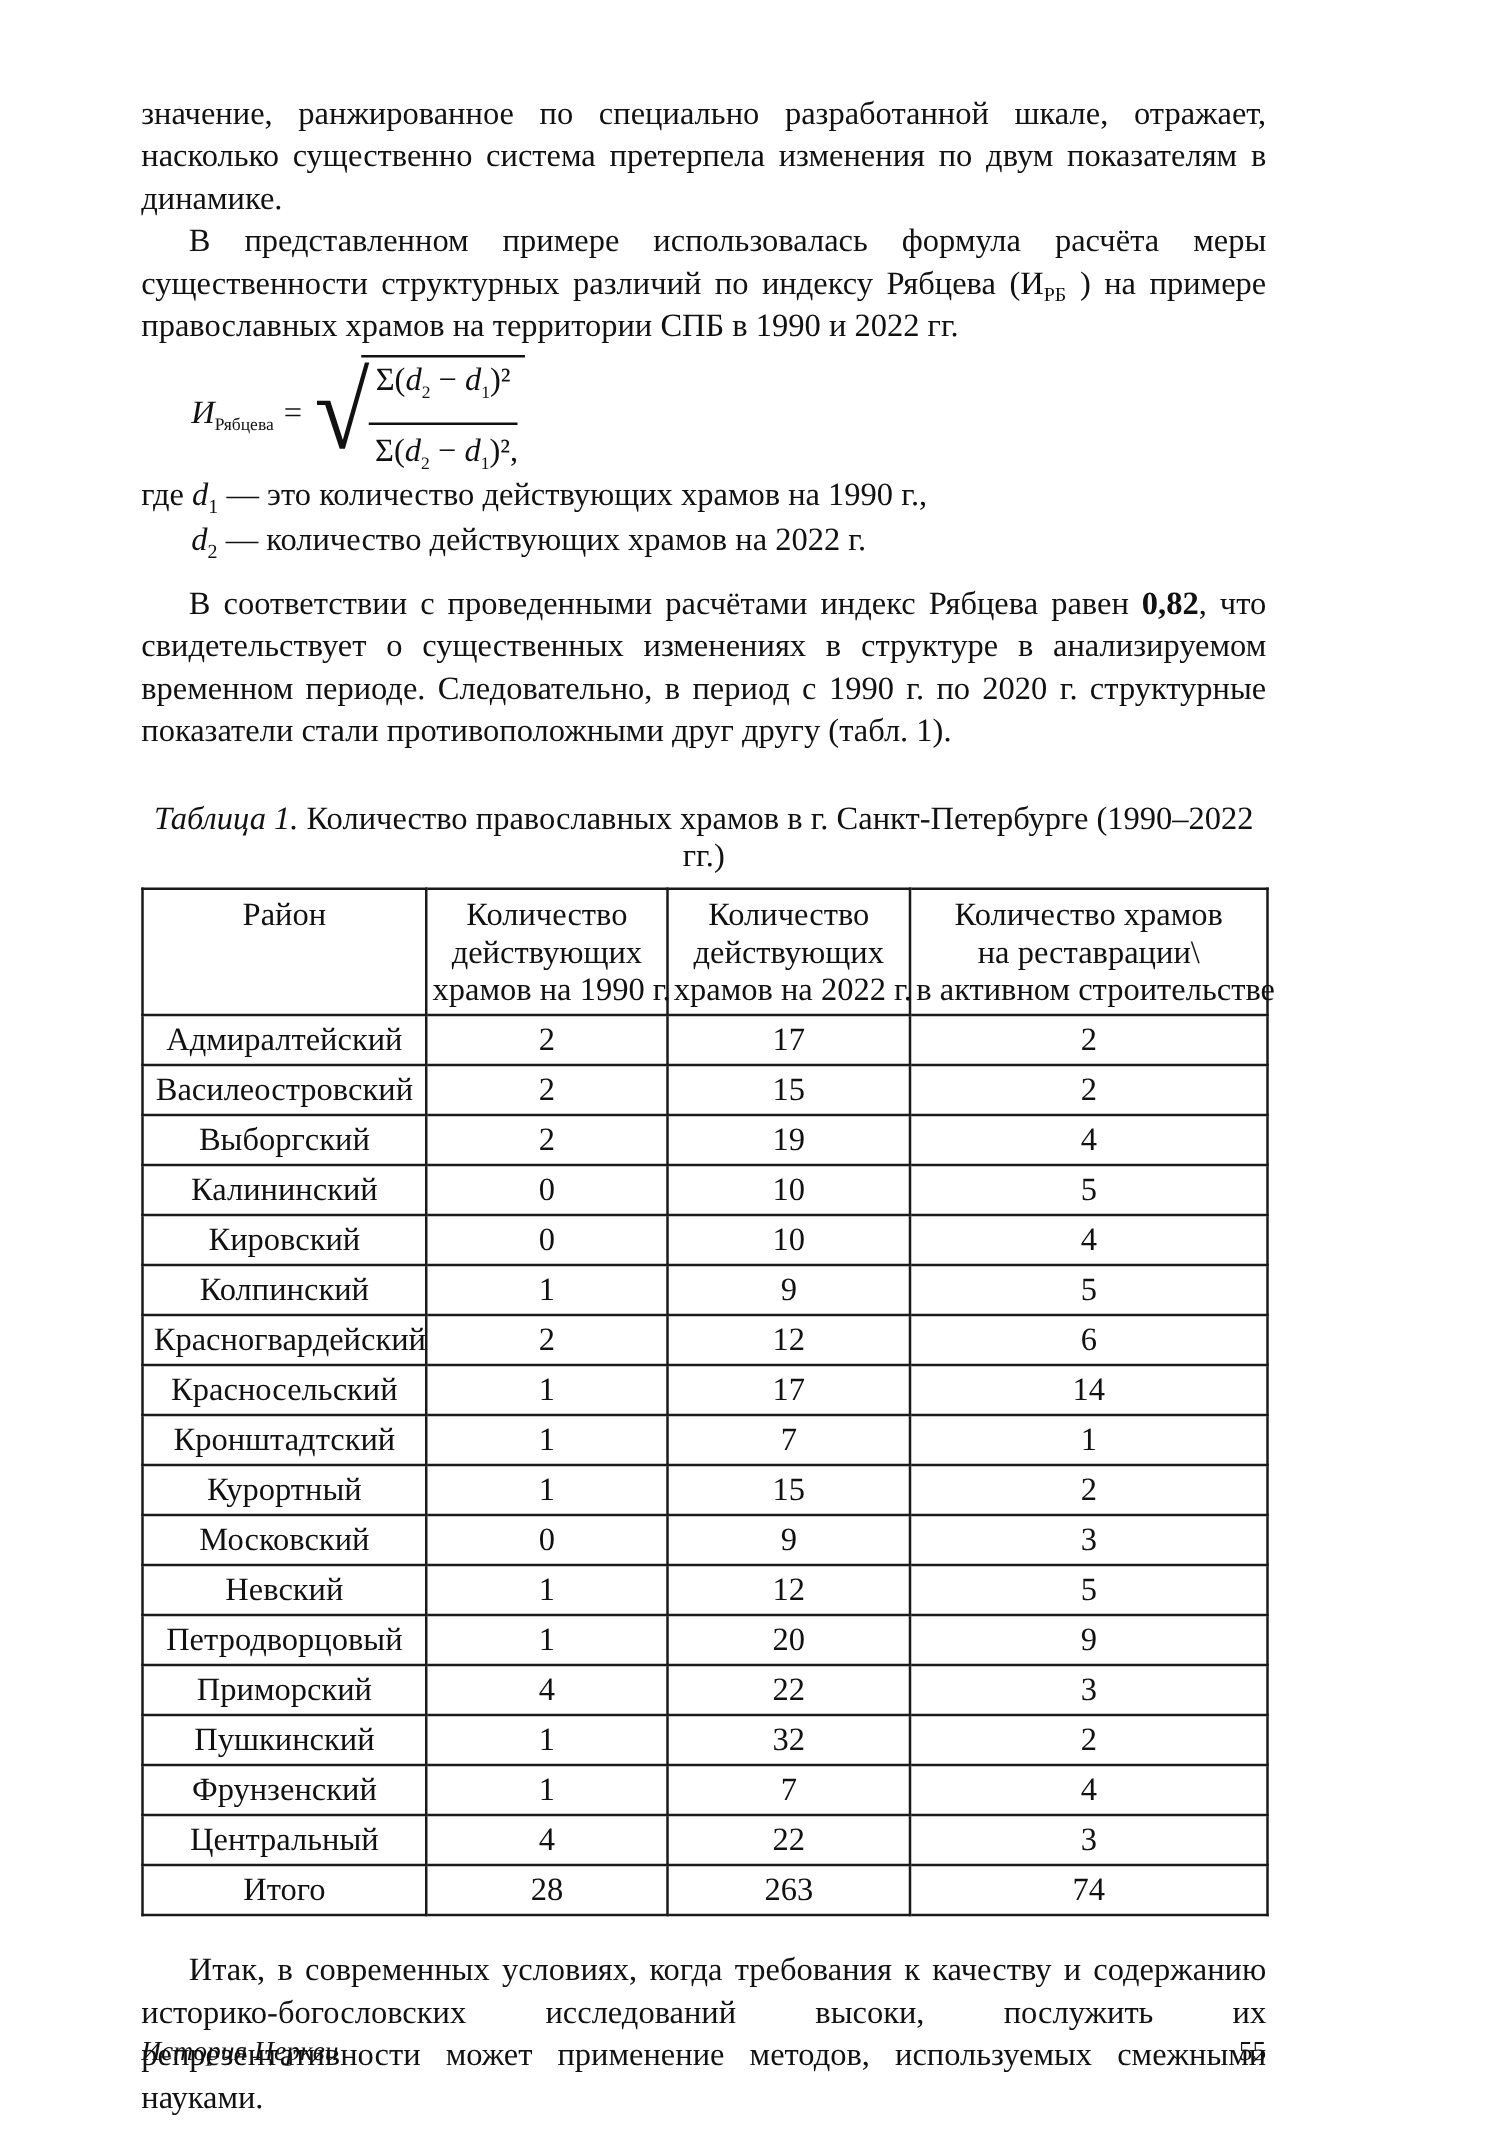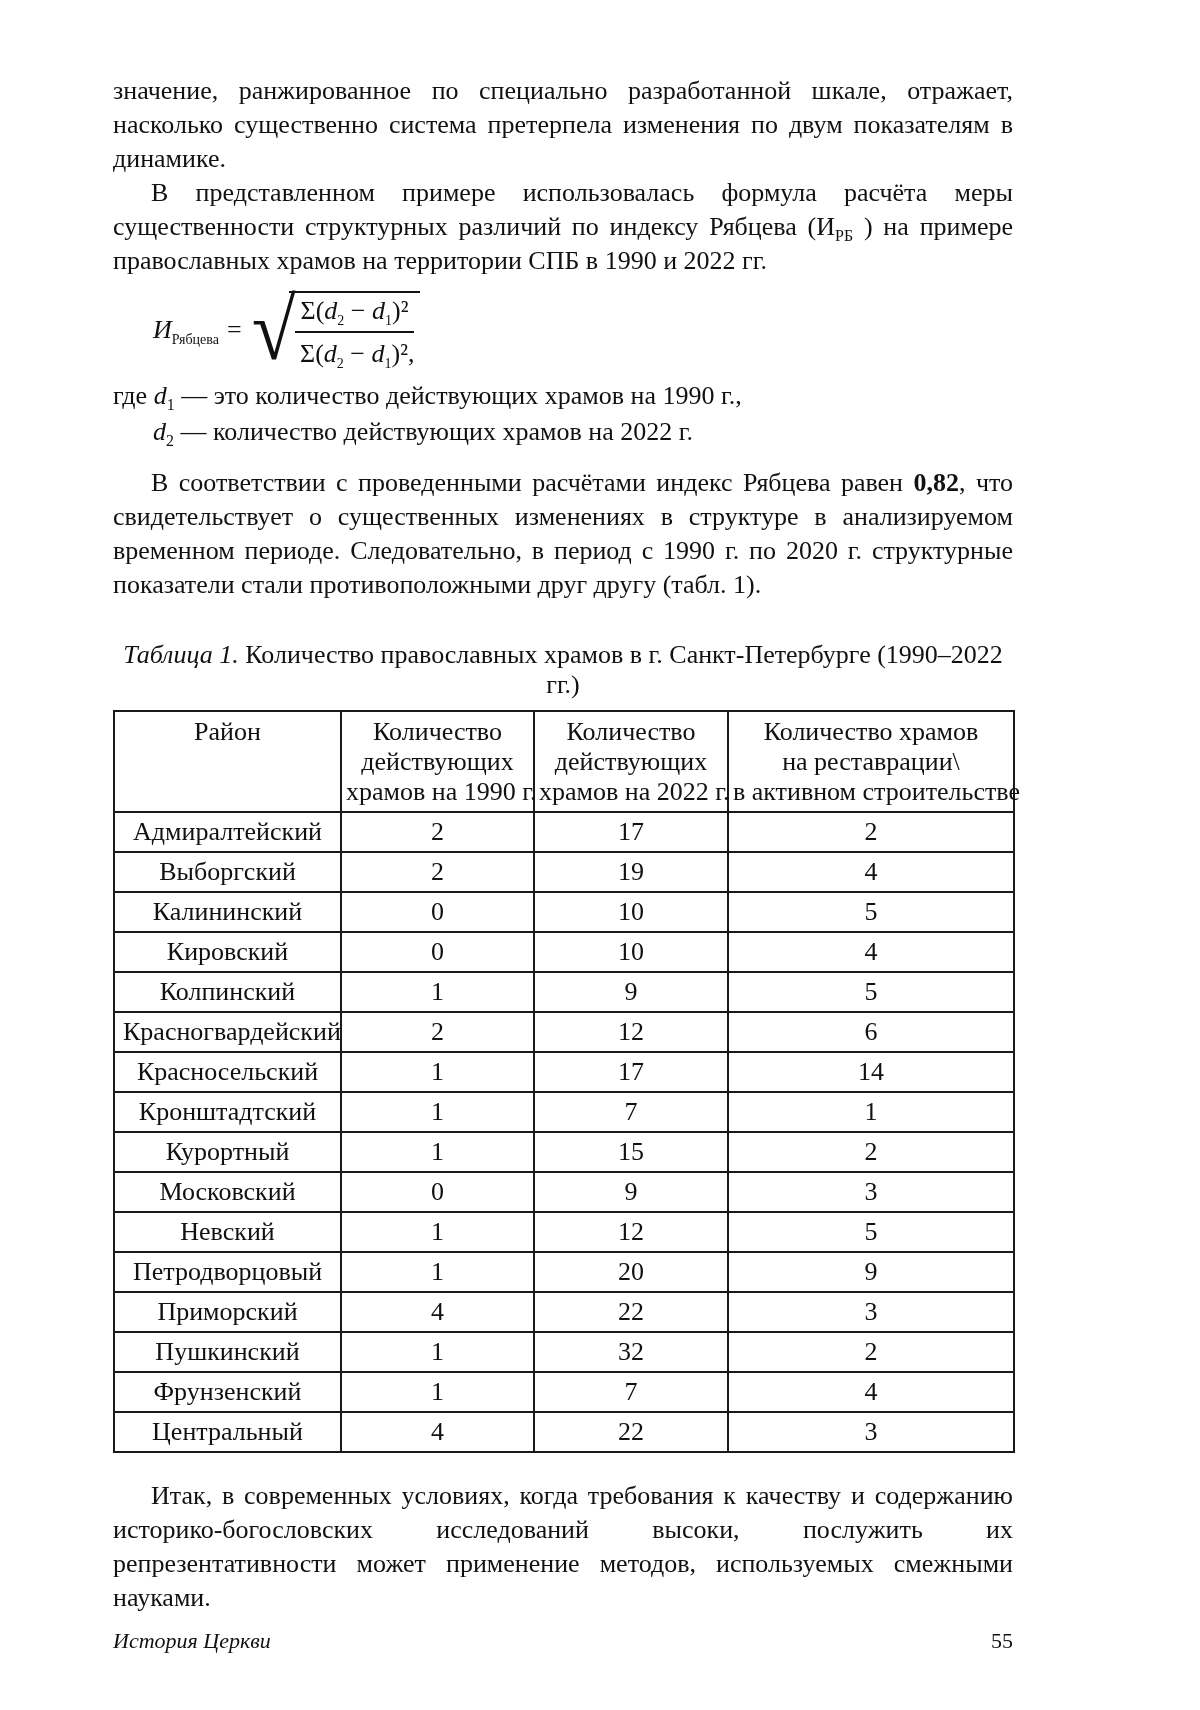--- a/index.html
+++ b/index.html
@@ -15,21 +15,21 @@
   sub{font-size:16px;line-height:0;font-family:Liberation Serif, serif;}
   
   .formula{margin:10px 0 6px 40px;display:flex;align-items:center;height:84px;font-size:26px;}
   .f-lhs i{font-style:italic;}
   .f-lhs sub{font-size:14px;}
   .f-eq{margin:0 10px 0 8px;}
   .sqrt{display:flex;align-items:center;}
   .radical{font-size:80px;line-height:0.85;font-weight:400;margin-right:-7px;transform:scaleY(1.08);}
   .frac{display:inline-block;border-top:2.5px solid #111;text-align:center;padding:3px 6px 0 6px;}
   .num,.den{display:block;white-space:nowrap;}
-  .num{border-bottom:2px solid #111;padding:0 6px 5px 6px;}
+  .num{border-bottom:2px solid #111;padding:0 6px 19px 6px;}
   .den{padding-top:6px;text-align:right;}
   .frac i{font-style:italic;}
   .frac sub{font-size:14px;}
   
   .where{font-size:26px;line-height:36px;margin-top:2px;}
   .where .l2{padding-left:40px;}
   .where i{font-style:italic;}
   
   .p3{margin-top:16px;}
   
@@ -109,20 +109,26 @@
         </tr>
     </thead>
     <tbody id="body-rows">
         <tr>
           <td class="c-left">Адмиралтейский</td>
           <td>2</td>
           <td>17</td>
           <td>2</td>
         </tr>
         <tr>
+          <td class="c-left">Василеостровский</td>
+          <td>2</td>
+          <td>15</td>
+          <td>2</td>
+        </tr>
+        <tr>
           <td class="c-left">Выборгский</td>
           <td>2</td>
           <td>19</td>
           <td>4</td>
         </tr>
         <tr>
           <td class="c-left">Калининский</td>
           <td>0</td>
           <td>10</td>
           <td>5</td>
@@ -198,20 +204,26 @@
           <td>1</td>
           <td>7</td>
           <td>4</td>
         </tr>
         <tr>
           <td class="c-left">Центральный</td>
           <td>4</td>
           <td>22</td>
           <td>3</td>
         </tr>
+        <tr>
+          <td class="c-left">Итого</td>
+          <td>28</td>
+          <td>263</td>
+          <td>74</td>
+        </tr>
       </tbody>
   </table>
 
   <p class="indent p4">Итак, в современных условиях, когда требования к качеству и содержанию историко-богословских исследований высоки, послужить их репрезентативности может применение методов, используемых смежными науками.</p>
 
 </div>
 
 <div class="footer">
   <span class="section">История Церкви</span>
   <span class="pagenum">55</span>

